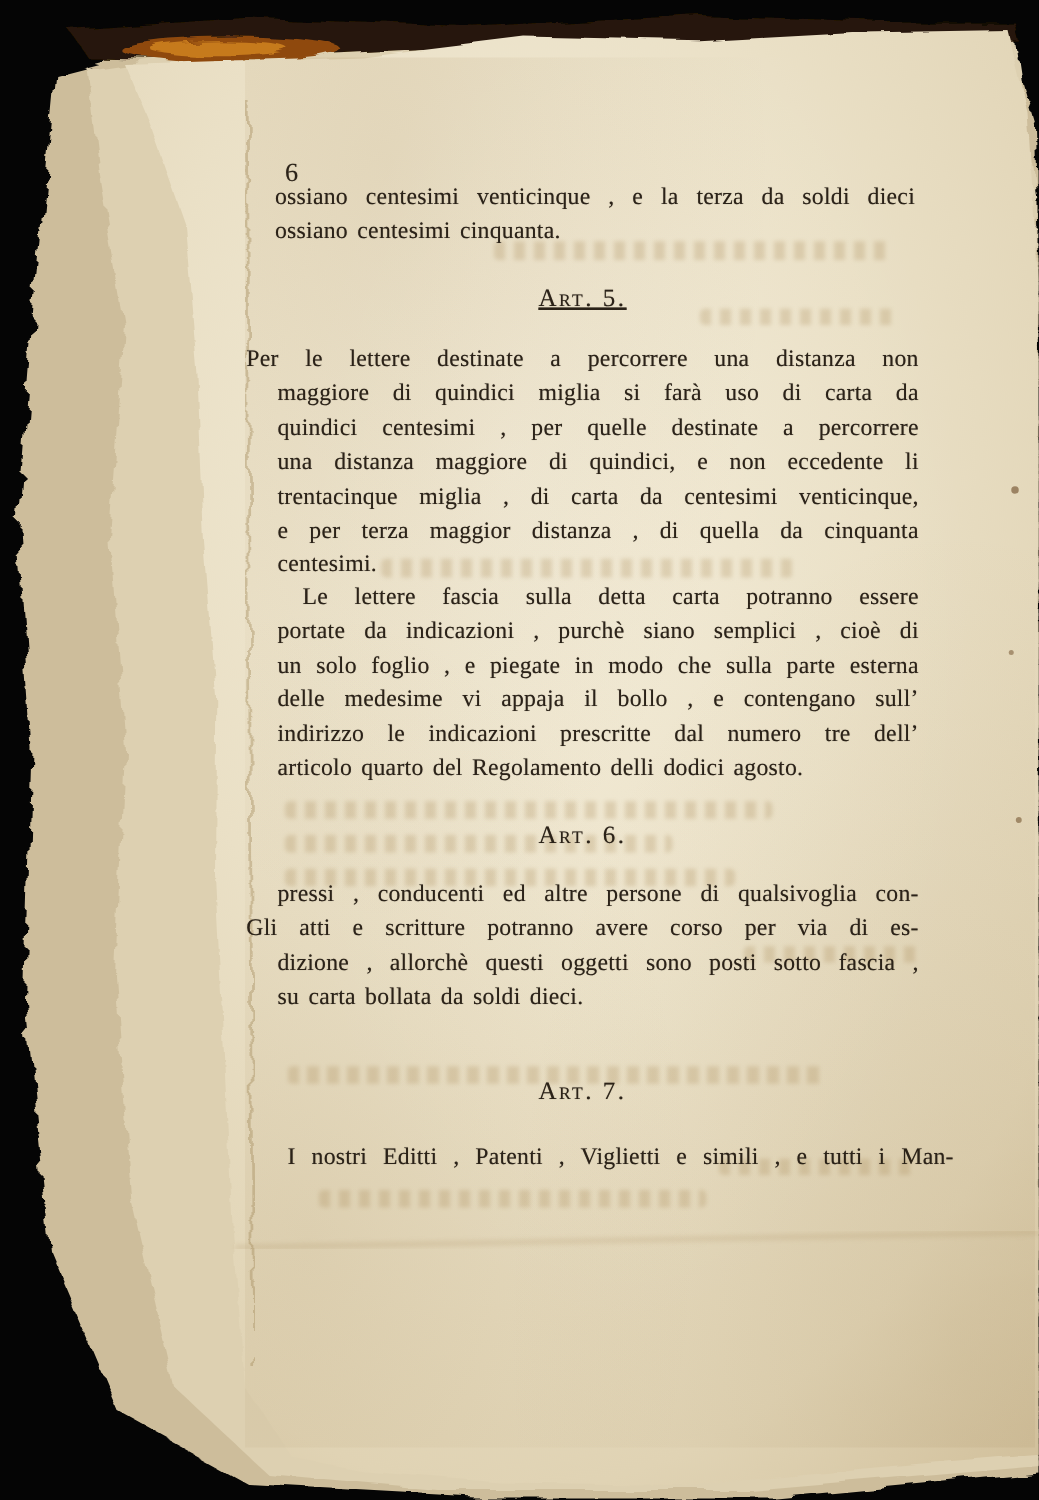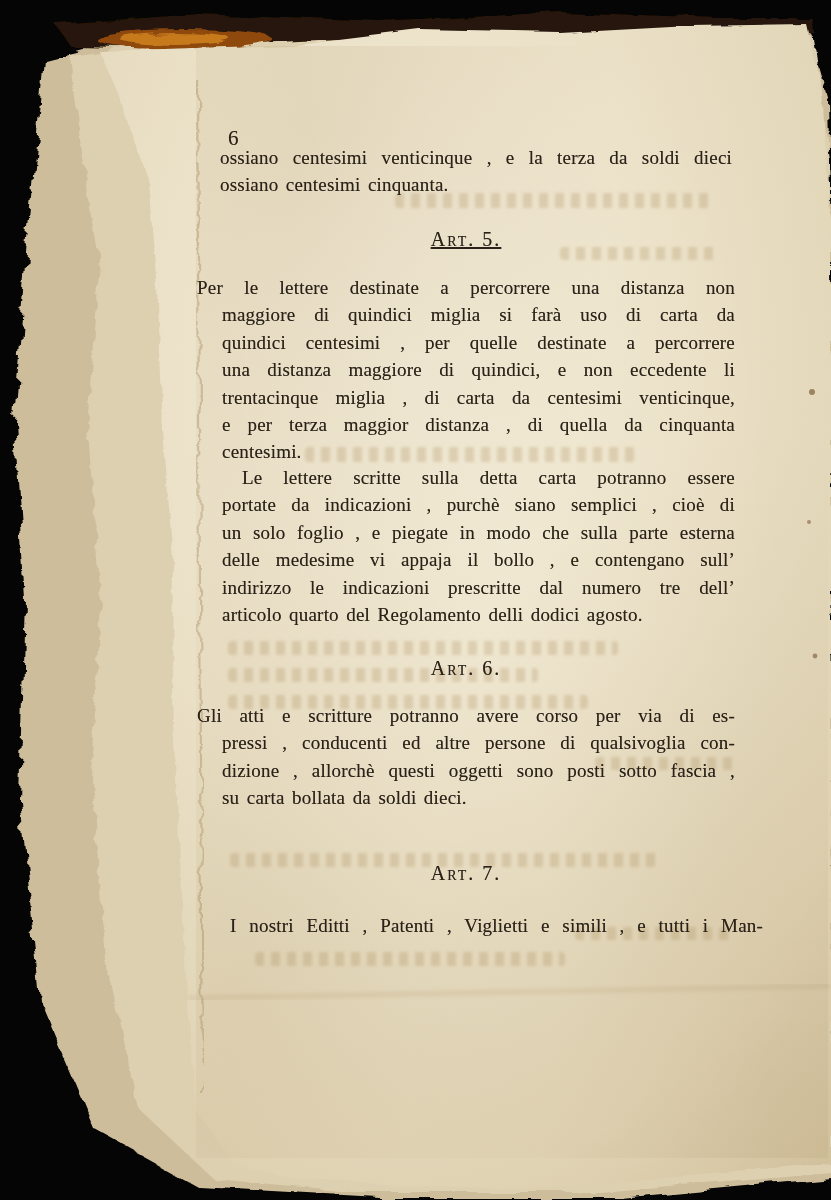--- a/index.html
+++ b/index.html
@@ -101,33 +101,33 @@
       <div class="textline hang-first">Per le lettere destinate a percorrere una distanza non</div>
       <div class="textline">maggiore di quindici miglia si farà uso di carta da</div>
       <div class="textline">quindici centesimi , per quelle destinate a percorrere</div>
       <div class="textline">una distanza maggiore di quindici, e non eccedente li</div>
       <div class="textline">trentacinque miglia , di carta da centesimi venticinque,</div>
       <div class="textline">e per terza maggior distanza , di quella da cinquanta</div>
       <div class="textline endline">centesimi.</div>
     </div>
 
     <div class="tblock" style="left:222px;top:464px;width:513px;">
-      <div class="textline indent-first">Le lettere scritte sulla detta carta potranno essere</div>
+      <div class="textline indent-first">Le lettere fascia sulla detta carta potranno essere</div>
       <div class="textline">portate da indicazioni , purchè siano semplici , cioè di</div>
       <div class="textline">un solo foglio , e piegate in modo che sulla parte esterna</div>
       <div class="textline">delle medesime vi appaja il bollo , e contengano sull’</div>
       <div class="textline">indirizzo le indicazioni prescritte dal numero tre dell’</div>
       <div class="textline endline">articolo quarto del Regolamento delli dodici agosto.</div>
     </div>
 
     <div class="art-heading" style="top:657px;">Art. 6.</div>
 
     <div class="tblock" style="left:222px;top:702px;width:513px;">
+      <div class="textline">pressi , conducenti ed altre persone di qualsivoglia con-</div>
       <div class="textline hang-first">Gli atti e scritture potranno avere corso per via di es-</div>
-      <div class="textline">pressi , conducenti ed altre persone di qualsivoglia con-</div>
       <div class="textline">dizione , allorchè questi oggetti sono posti sotto fascia ,</div>
       <div class="textline endline">su carta bollata da soldi dieci.</div>
     </div>
 
     <div class="art-heading" style="top:862px;">Art. 7.</div>
 
     <div class="tblock" style="left:202px;top:912px;width:533px;margin-left:28px;">
       <div class="textline">I nostri Editti , Patenti , Viglietti e simili , e tutti i Man-</div>
     </div>
 

